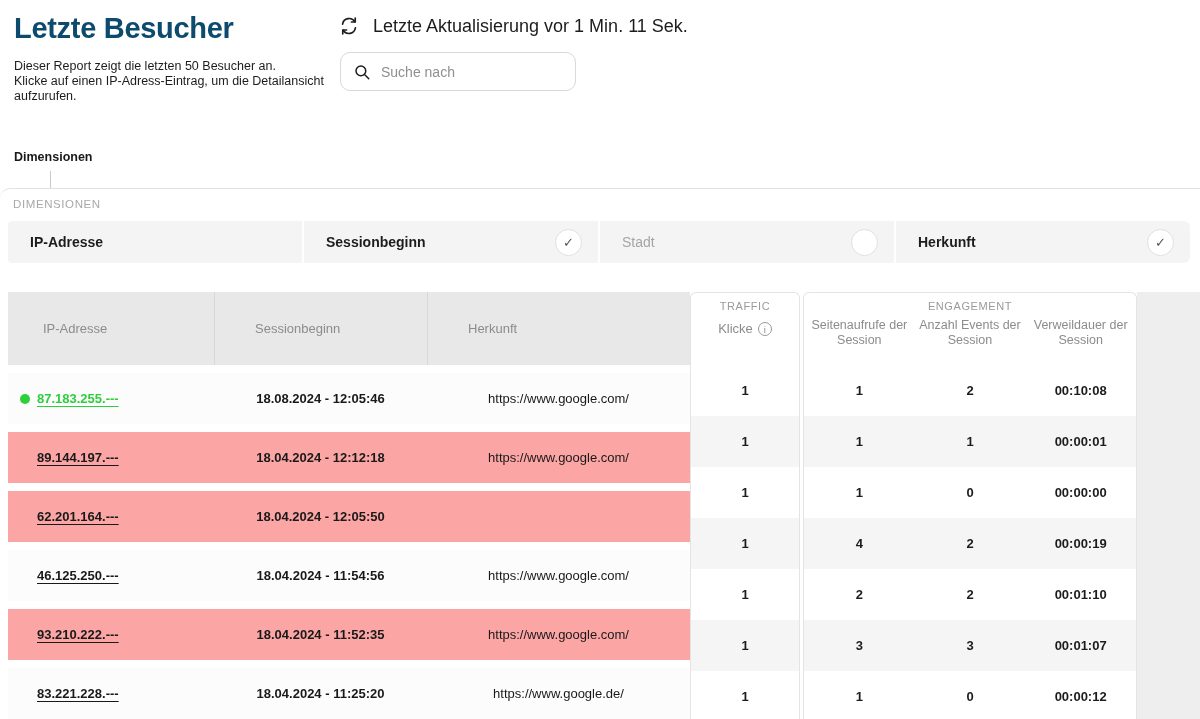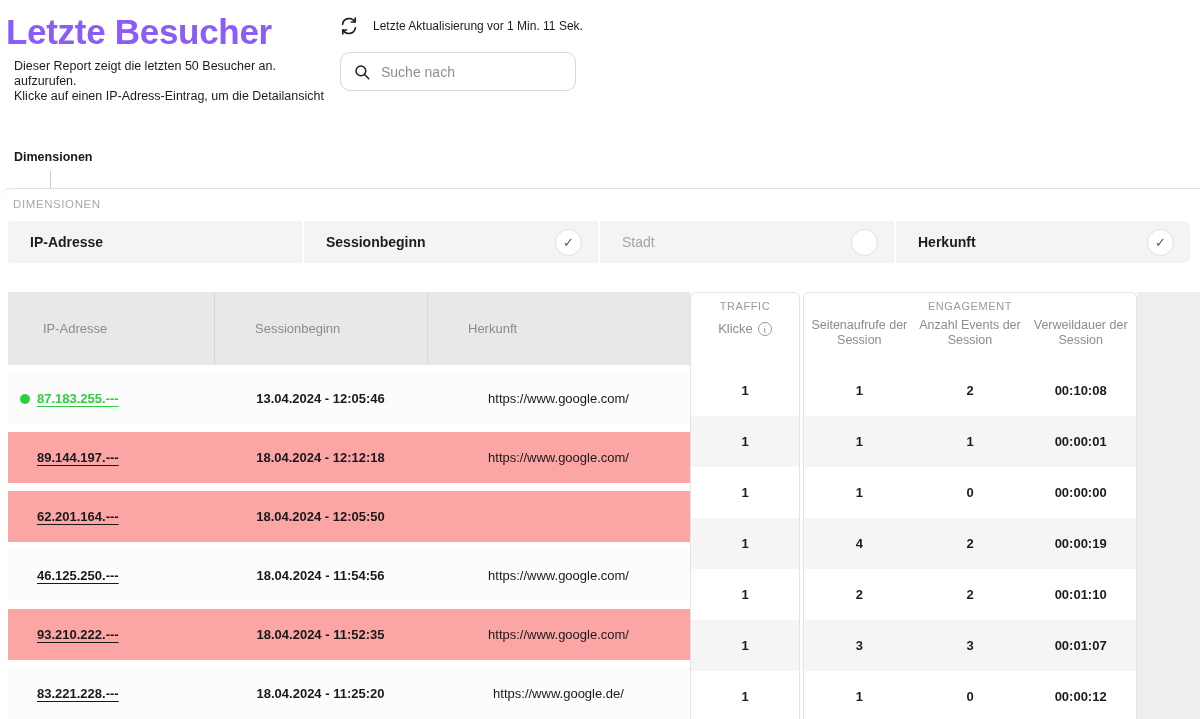--- a/index.html
+++ b/index.html
@@ -2,26 +2,26 @@
 <html><head>
 <meta charset="utf-8">
 <style>
   * { margin:0; padding:0; box-sizing:border-box; }
   html,body { width:1200px; height:719px; overflow:hidden; }
   body { font-family:"Liberation Sans", sans-serif; color:#191919; background:#fff; }
   .screen { position:relative; width:1200px; height:719px; background:#fff; overflow:hidden; }
 
   
   .page-header { position:absolute; top:0; left:0; width:1200px; height:188px; background:#fff; }
-  .page-title { position:absolute; left:6px; top:12px; font-size:35px; font-weight:700; letter-spacing:-0.3px; color:#8b5cf6; }
+  .page-title { position:absolute; left:14px; top:12px; font-size:29px; font-weight:700; letter-spacing:-0.3px; color:#0c4a6e; }
   .page-desc { position:absolute; left:14px; top:59px; font-size:12.5px; line-height:15px; color:#1c1c1c; }
   .page-desc span { display:block; }
   .refresh-row { position:absolute; left:338px; top:15px; display:flex; align-items:center; gap:13px; }
   .refresh-icon { width:22px; height:22px; display:inline-flex; cursor:pointer; }
-  .refresh-label { font-size:12px; color:#1c1c1c; }
+  .refresh-label { font-size:18px; color:#1c1c1c; }
   .search-box { position:absolute; left:340px; top:52px; width:236px; height:39px; background:#fff;
     border:1px solid #d9d9d9; border-radius:10px; display:flex; align-items:center; padding:0 12px; gap:10px; }
   .search-box input { border:none; outline:none; font-size:14px; color:#191919; width:100%; background:transparent; font-family:inherit; }
   .search-box input::placeholder { color:#8f8f8f; }
 
   
   .dim-tab { position:absolute; left:14px; top:150px; font-size:12.5px; font-weight:700; cursor:pointer; }
   .dim-connector { position:absolute; left:50px; top:171px; width:1px; height:17px; background:#c9c9c9; }
   .dim-panel { position:absolute; top:188px; left:0; width:1200px; height:104px; background:#fff;
     border-top:1px solid #e2e2e2; border-radius:10px 0 0 0; }
@@ -76,22 +76,22 @@
 </style>
 </head>
 <body>
 
 <div class="screen">
 
   <div class="page-header">
     <h1 class="page-title">Letzte Besucher</h1>
     <div class="page-desc">
       <span>Dieser Report zeigt die letzten 50 Besucher an.</span>
+      <span>Klicke auf einen IP-Adress-Eintrag, um die Detailansicht</span>
       <span>aufzurufen.</span>
-      <span>Klicke auf einen IP-Adress-Eintrag, um die Detailansicht</span>
     </div>
     <div class="refresh-row">
       <span class="refresh-icon">
         <svg viewBox="0 0 24 24" fill="none" stroke="#1c1c1c" stroke-width="1.8" stroke-linecap="round" stroke-linejoin="round">
           <path d="M5 10a7.3 7.3 0 0 1 13.4-2.7"></path>
           <path d="M18.8 3.4v4.2h-4.2"></path>
           <path d="M19 14a7.3 7.3 0 0 1-13.4 2.7"></path>
           <path d="M5.2 20.6v-4.2h4.2"></path>
         </svg>
       </span>
@@ -140,21 +140,21 @@
         <div class="hcell c1">IP-Adresse</div>
         <div class="hcell c2">Sessionbeginn</div>
         <div class="hcell c3">Herkunft</div>
       </div>
 
       <div class="trow">
         <div class="cell ip-cell">
             <span class="dot"></span>
             <a class="ip-link online">87.183.255.---</a>
           </div>
-        <div class="cell date">13.04.2024 - 12:05:46</div>
+        <div class="cell date">18.08.2024 - 12:05:46</div>
         <div class="cell url">https://www.google.com/</div>
       </div>
       <div class="trow alt">
         <div class="cell ip-cell">
             <span class="dot hidden"></span>
             <a class="ip-link">89.144.197.---</a>
           </div>
         <div class="cell date">18.04.2024 - 12:12:18</div>
         <div class="cell url">https://www.google.com/</div>
       </div>

